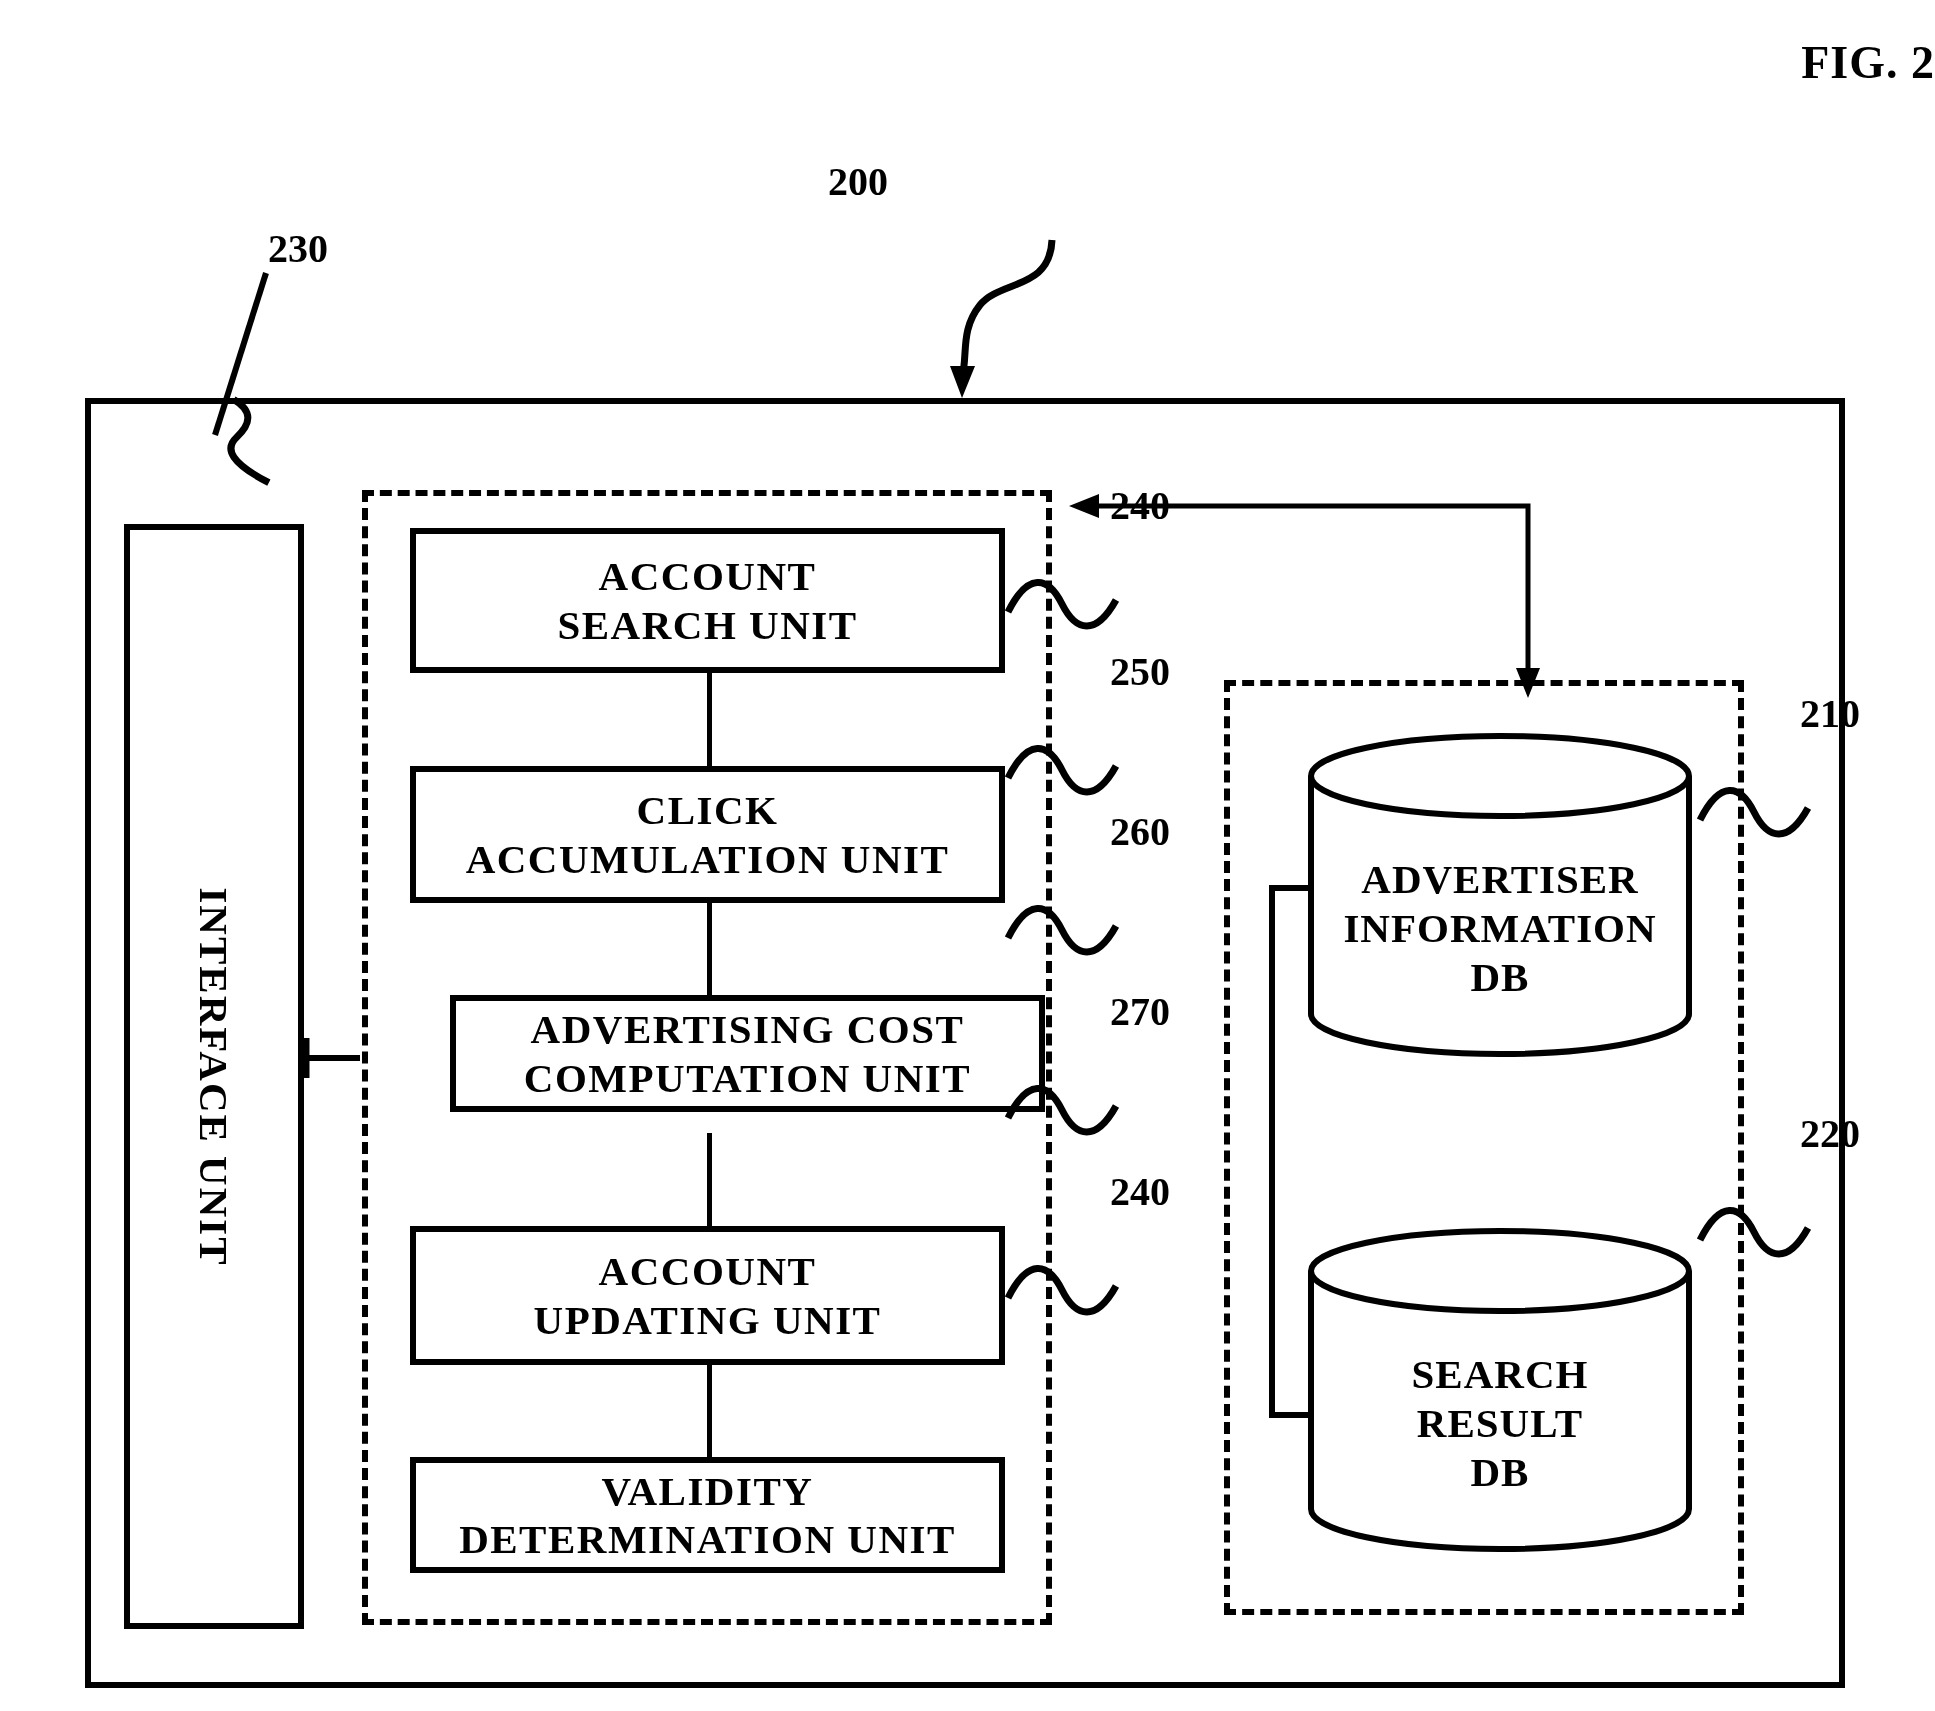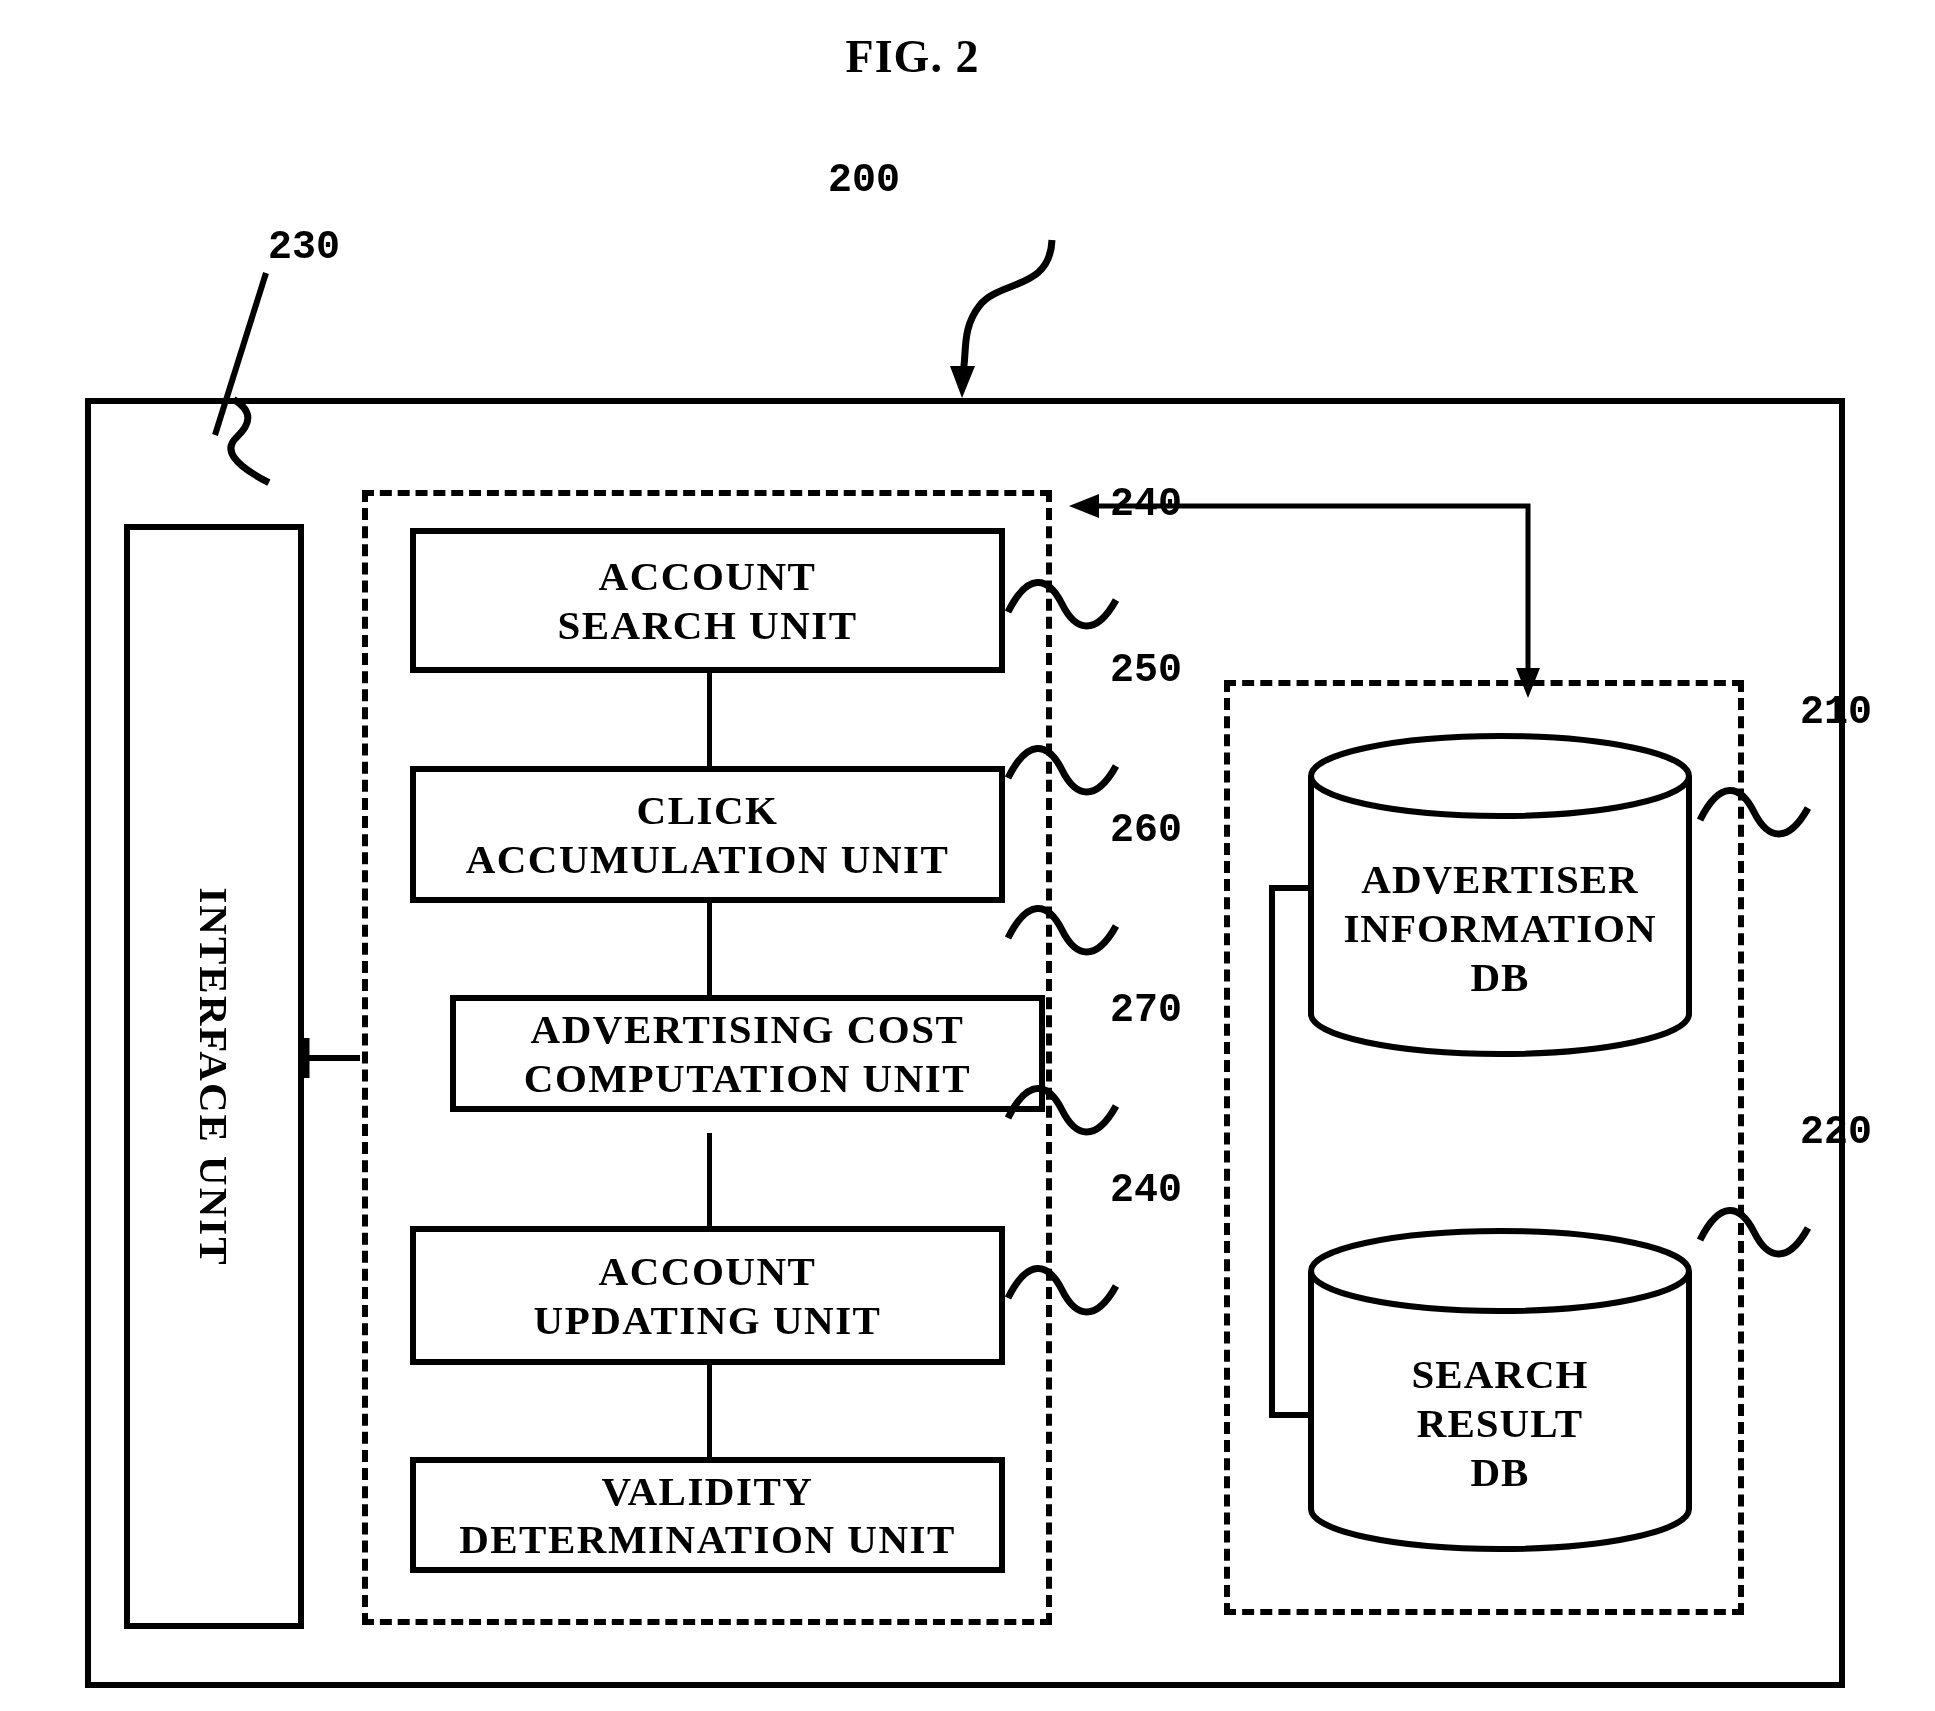--- a/index.html
+++ b/index.html
@@ -15,38 +15,38 @@
     position: relative;
     width: 1935px;
     height: 1711px;
     background: #ffffff;
     overflow: hidden;
   }
 
   
   .fig-title {
     position: absolute;
-    top: 30px;
+    top: 36px;
     left: 0;
     width: 1935px;
-    text-align: center;
+    text-align: right;
     font-size: 46px;
     font-weight: bold;
     letter-spacing: 1px;
     font-family: "Liberation Serif", "DejaVu Serif", serif;
   }
   
   .fig-title span { display: inline-block; margin-left: -110px; }
 
   
   .ref {
     position: absolute;
     font-size: 40px;
     font-weight: bold;
-    font-family: Liberation Mono, monospace;
+    font-family: Liberation Serif, serif;
     white-space: nowrap;
     letter-spacing: 0px;
   }
 
   
   .outer-box {
     position: absolute;
     left: 85px;
     top: 398px;
     width: 1760px;

